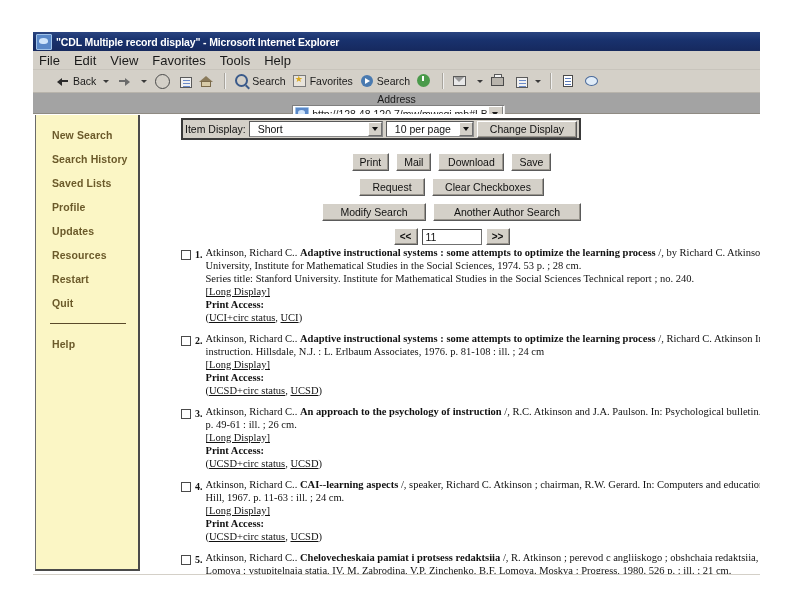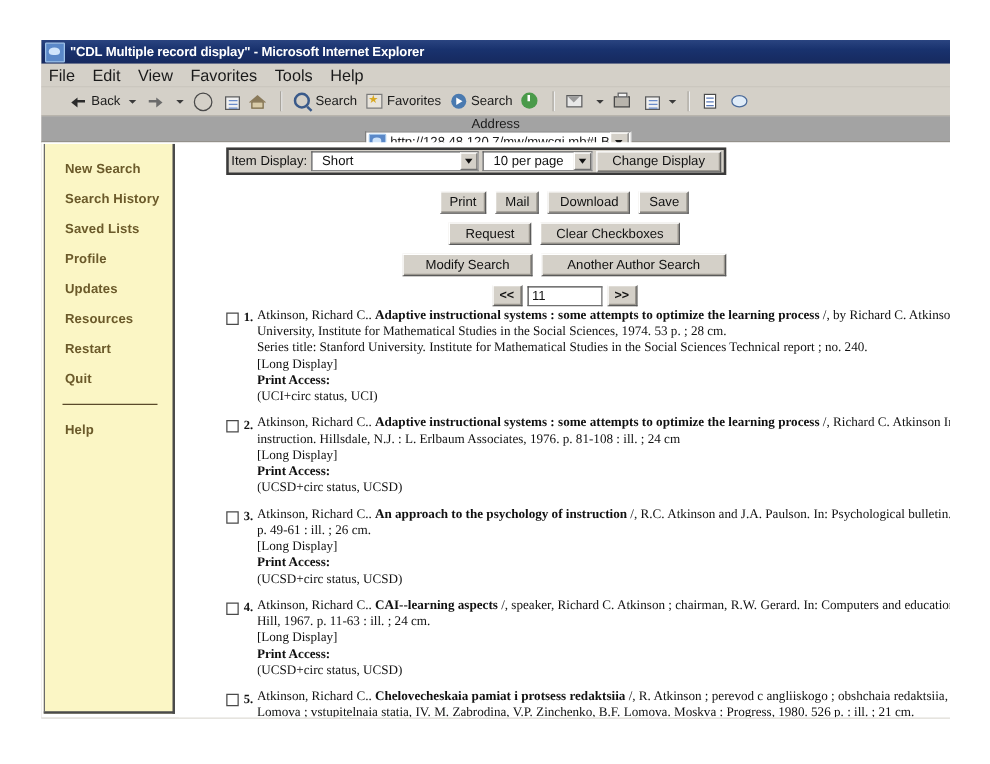--- a/index.html
+++ b/index.html
@@ -633,20 +633,21 @@
     width: 660px;
     overflow: hidden;
   }
   .rec-cite b { font-weight: bold; }
   .rec-line {
     width: 660px;
     overflow: hidden;
     white-space: nowrap;
   }
   .lnk {
+    text-decoration: underline;
     color: #111;
     cursor: pointer;
   }
   .rec-strong { font-weight: bold; }
 
   
   .clip-right {
     position: absolute;
     left: 760px;
     top: 0;

